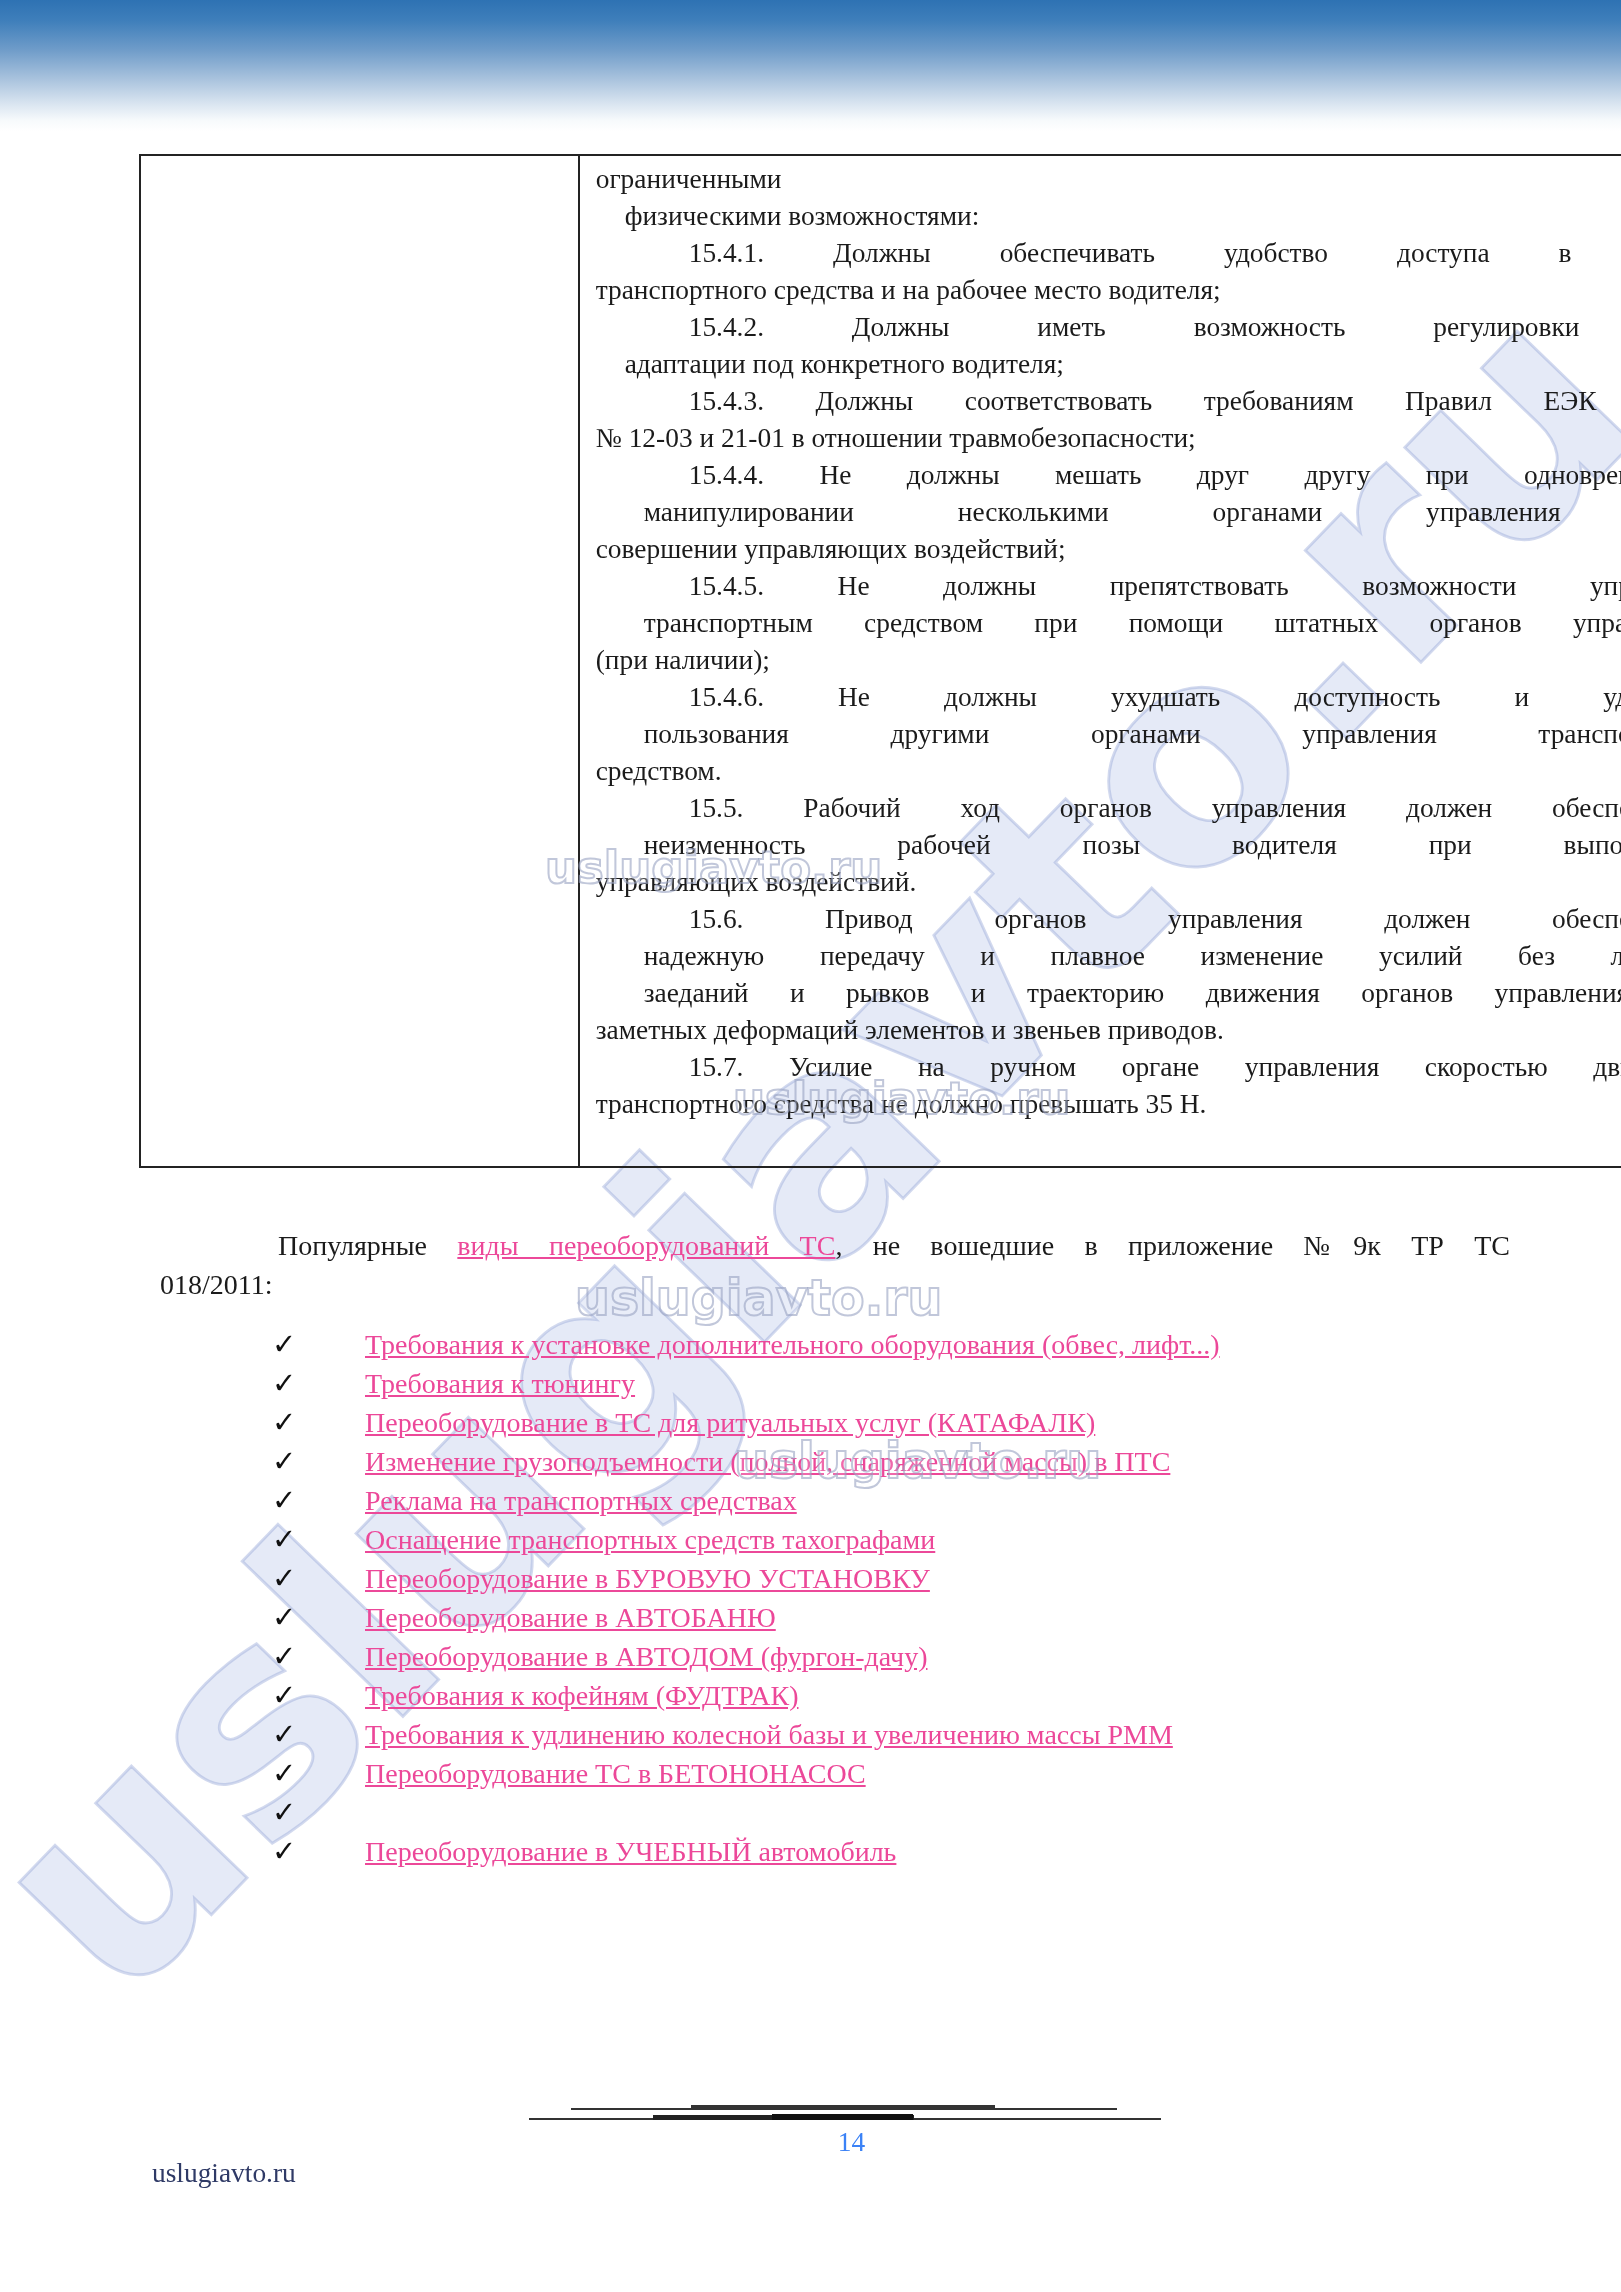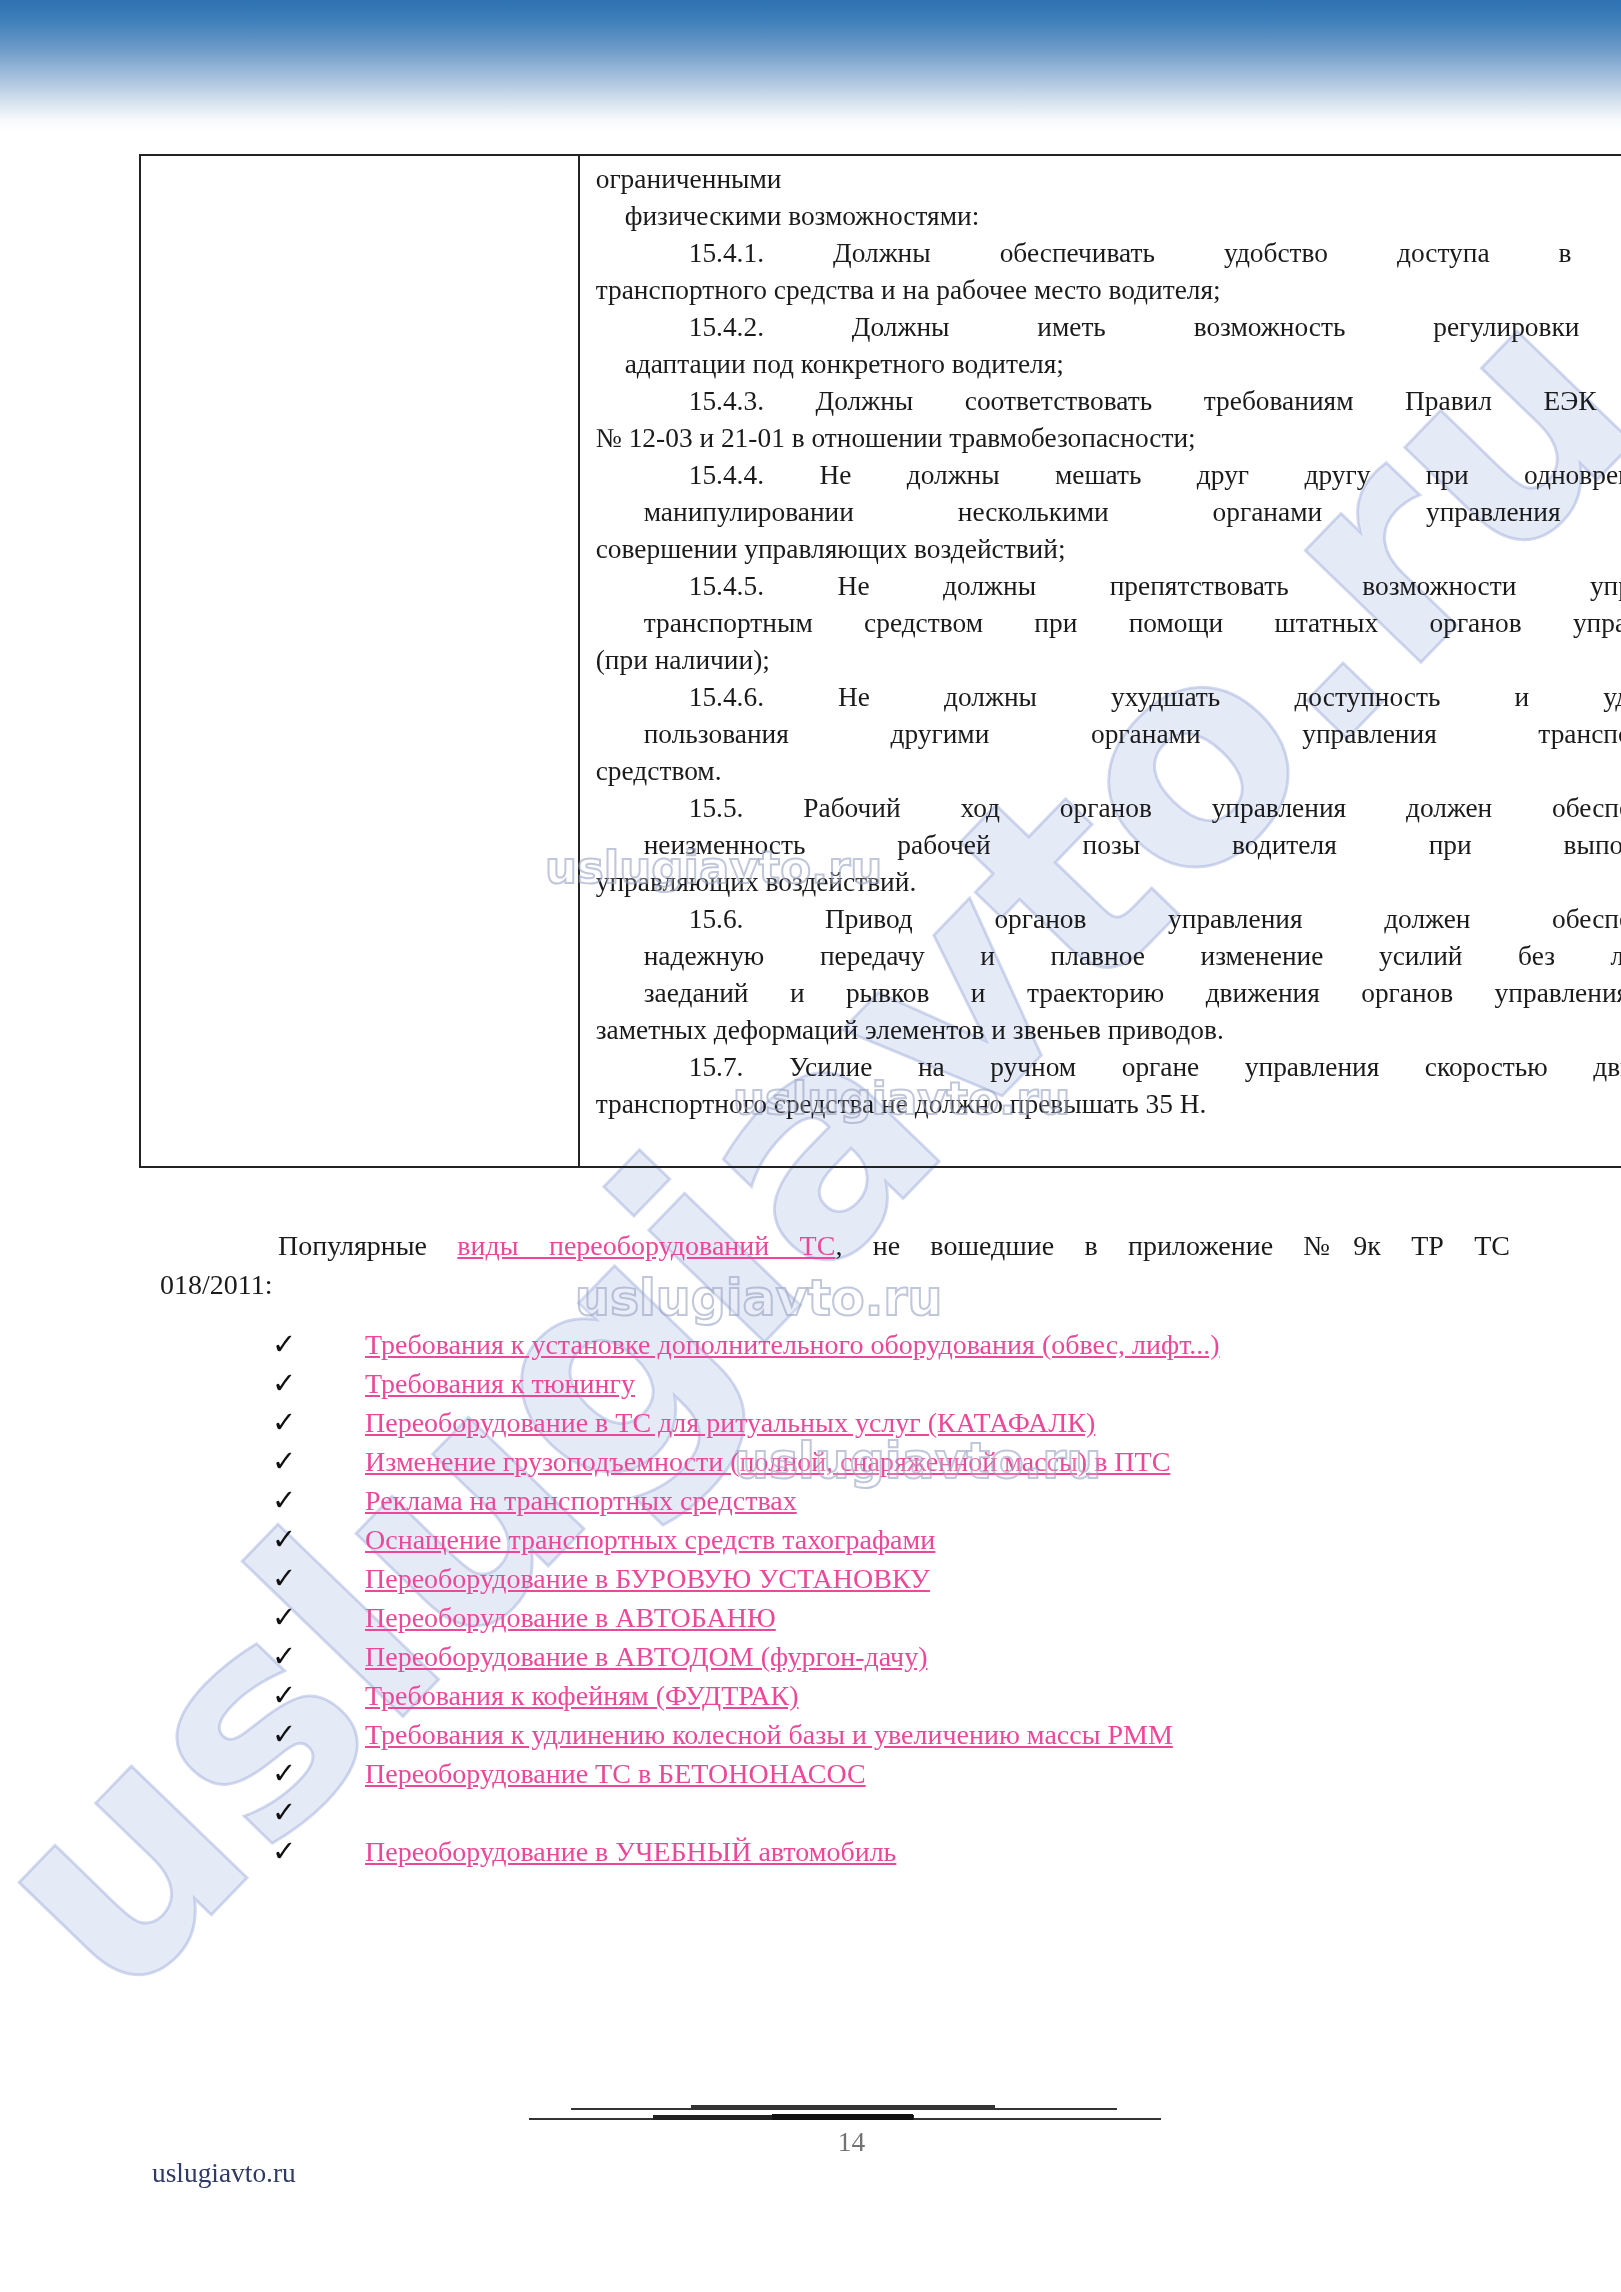--- a/index.html
+++ b/index.html
@@ -68,21 +68,21 @@
   #check-list li{position:relative;padding-left:93px;height:39px;white-space:nowrap;}
   .checkmark{
     position:absolute;left:0;top:0;
     font-family:"DejaVu Sans",sans-serif;
     font-size:29px;color:#111111;
   }
   
   .sep{position:absolute;z-index:2;background:#333333;}
   #page-num{
     position:absolute;z-index:2;left:538px;top:2127px;width:627px;
-    text-align:center;font-size:27.4px;color:#737373;
+    text-align:center;font-size:27.4px;color:#3b82f6;
   }
   #site-footer{
     position:absolute;z-index:2;left:152px;top:2158px;
     font-size:27.4px;color:#2f3a66;text-decoration:none;
   }
 </style>
 </head>
 <body>
 
 <div id="page">

